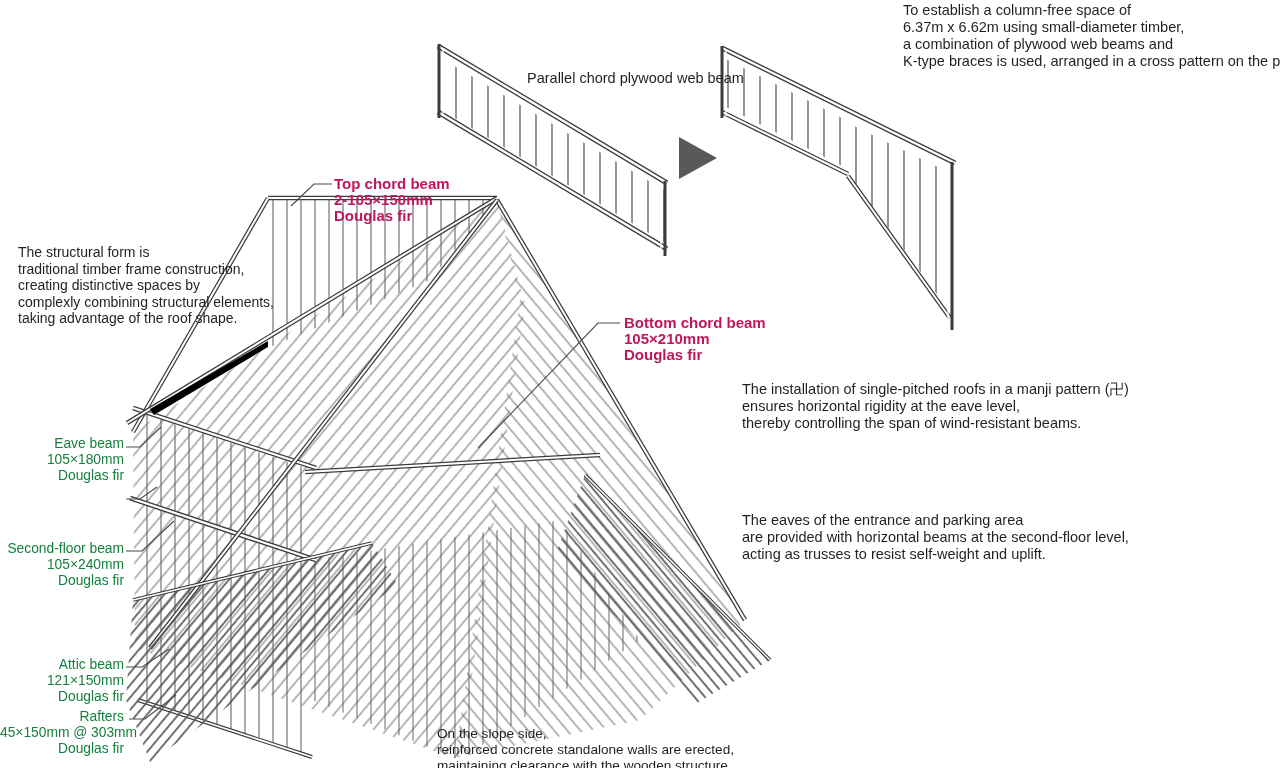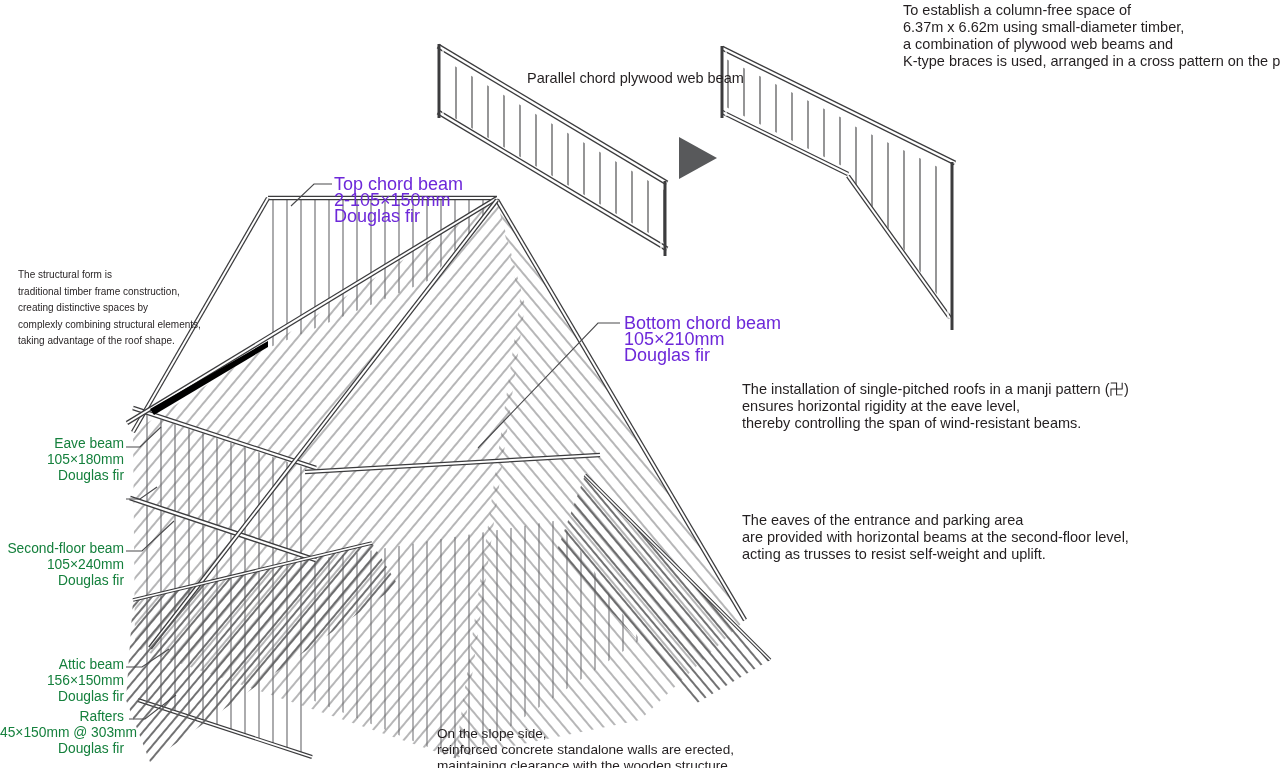--- a/index.html
+++ b/index.html
@@ -8,21 +8,21 @@
     background:#ffffff;
     font-family:"Liberation Sans","DejaVu Sans",sans-serif;
     color:#231f20;
   }
   #canvas{position:absolute;left:0;top:0;width:1280px;height:564px;}
   svg{position:absolute;left:0;top:0;z-index:0;}
   .note{position:absolute;z-index:2;font-size:14.5px;line-height:17px;color:#231f20;white-space:nowrap;}
   .note.small{font-size:13.6px;line-height:15.8px;}
   .lbl{position:absolute;z-index:2;font-size:13.8px;line-height:16.2px;color:#15803d;
        width:124px;left:0;text-align:right;white-space:nowrap;}
-  .lbl-left{position:absolute;z-index:2;font-size:18px;line-height:16.2px;color:#6d28d9;white-space:nowrap;}
+  .lbl-left{position:absolute;z-index:2;font-size:15px;line-height:16.2px;color:#be185d;white-space:nowrap;font-weight:bold;}
 </style>
 </head>
 <body>
 
 <div id="canvas">
 
 <svg width="1280" height="768" viewBox="0 0 1280 768">
   <defs>
 
     <pattern id="patL" width="10" height="10" patternUnits="userSpaceOnUse" patternTransform="rotate(-50)">
@@ -138,21 +138,21 @@
 <div class="note" style="left:527px;top:70px;">
   <div>Parallel chord plywood web beam</div>
 </div>
 
 <div class="lbl-left" style="left:334px;top:176px;">
   <div>Top chord beam</div>
   <div>2-105×150mm</div>
   <div>Douglas fir</div>
 </div>
 
-<div class="note" style="left:18px;top:267px;font-size:10px;line-height:16.5px;">
+<div class="note" style="left:18px;top:244px;font-size:14px;line-height:16.5px;">
   <div>The structural form is</div>
   <div>traditional timber frame construction,</div>
   <div>creating distinctive spaces by</div>
   <div>complexly combining structural elements,</div>
   <div>taking advantage of the roof shape.</div>
 </div>
 
 <div class="lbl-left" style="left:624px;top:315px;">
   <div>Bottom chord beam</div>
   <div>105×210mm</div>
@@ -179,21 +179,21 @@
 
 
 <div class="lbl" style="top:541px;">
   <div>Second-floor beam</div>
   <div>105×240mm</div>
   <div>Douglas fir</div>
 </div>
 
 <div class="lbl" style="top:657px;">
   <div>Attic beam</div>
-  <div>156×150mm</div>
+  <div>121×150mm</div>
   <div>Douglas fir</div>
 </div>
 
 <div class="lbl" style="top:709px;">
   <div>Rafters</div>
   <div>45×150mm @ 303mm</div>
   <div>Douglas fir</div>
 </div>
 
 <div class="note small" style="left:437px;top:726px;">

